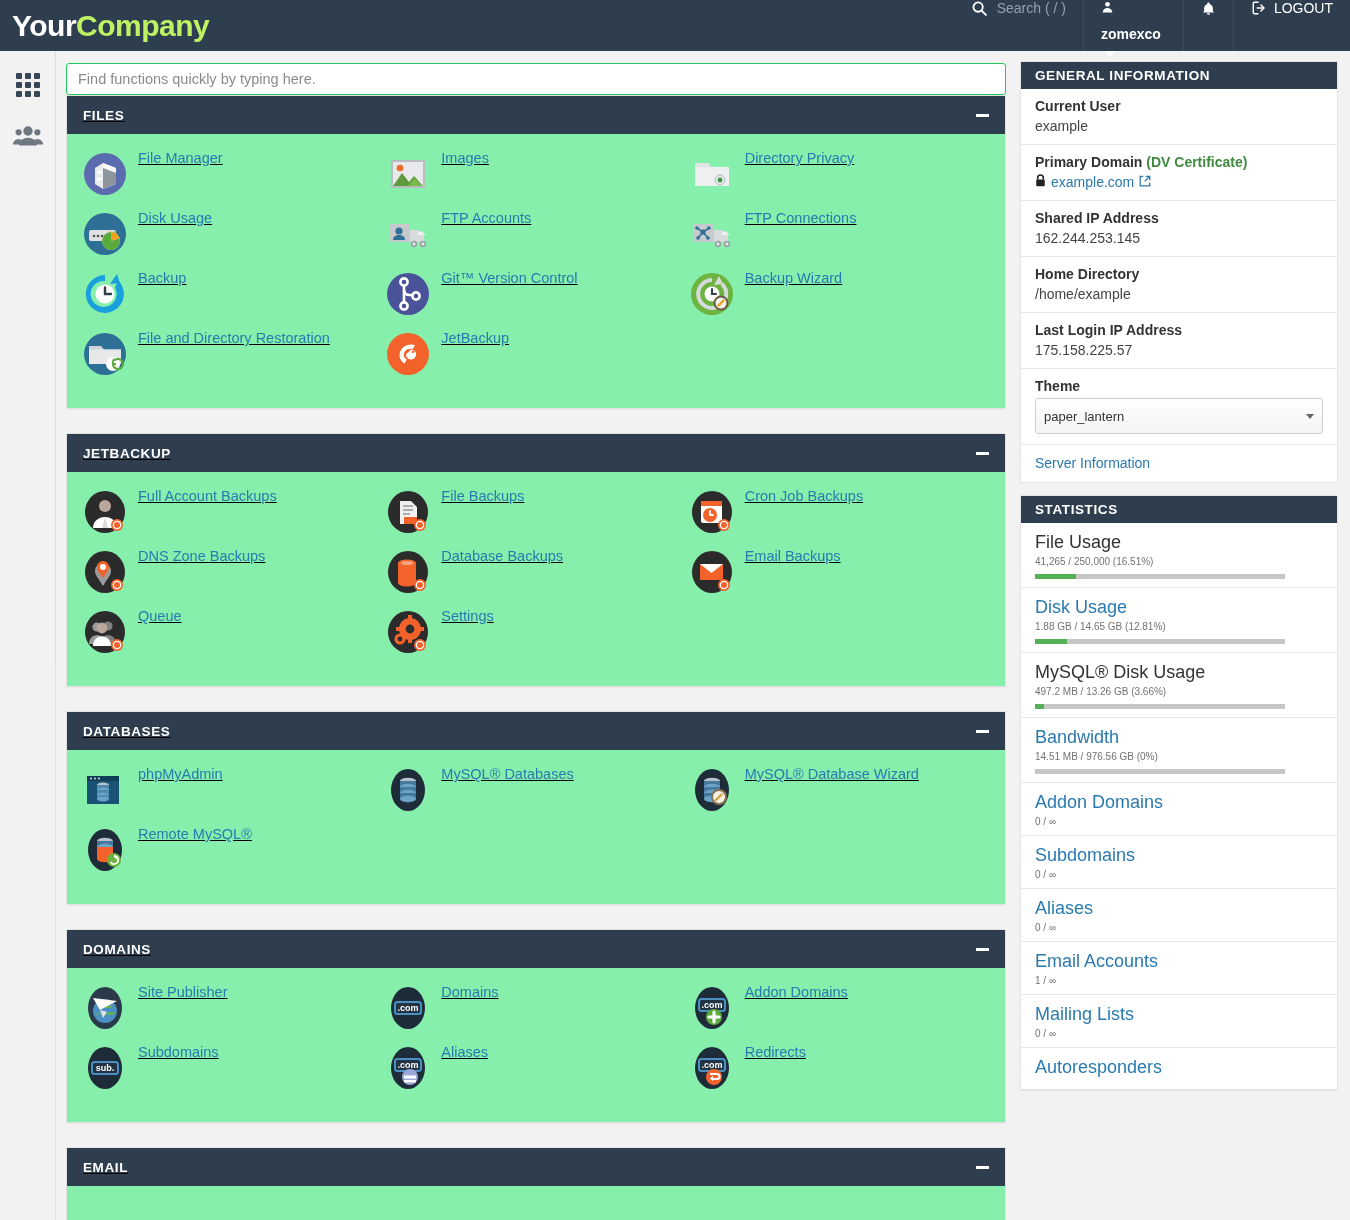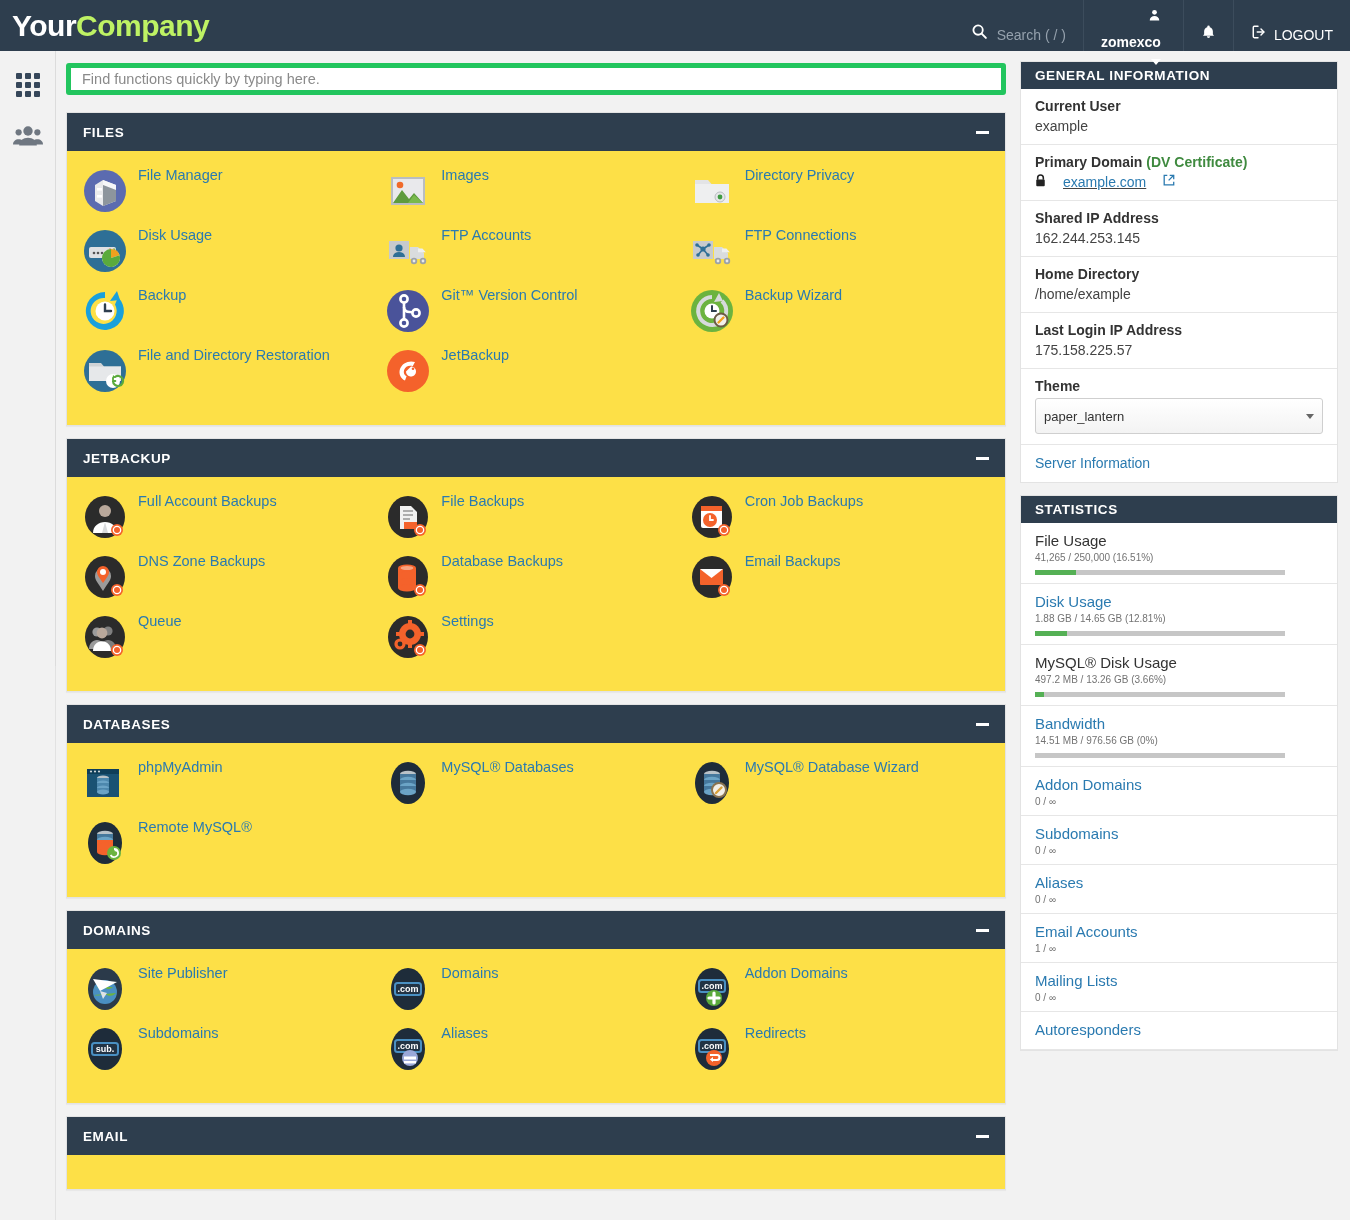--- a/index.html
+++ b/index.html
@@ -15,22 +15,22 @@
     height: 51px; background: #2e3e4e;
     display: flex; align-items: center; justify-content: space-between;
     position: relative; z-index: 40;
   }
   .brand { font-size: 30px; font-weight: bold; padding-left: 12px; letter-spacing: -0.5px; }
   .brand .w1 { color: #ffffff; }
   .brand .w2 { color: #bef264; }
 
   .topright { display: flex; align-items: center; height: 51px; }
   .tr-cell {
-    height: 51px; display: flex; align-items: flex-end; gap: 9px;
-    padding: 8px 17px; color: #cfd6dc; font-size: 13.5px;
+    height: 51px; display: flex; align-items: flex-start; gap: 9px;
+    padding: 0 17px; color: #cfd6dc; font-size: 13.5px;
     border-left: 1px solid #3c4c5c;
   }
   .tr-cell.nb { border-left: none; }
   .tr-cell.user { color: #ffffff; font-weight: bold; font-size: 14px; padding-right: 22px; flex-direction: column;}
   .tr-cell.logout { color: #ffffff; font-size: 14px; gap: 7px; }
   .search-ph { color: #95a1ad; font-size: 14px; }
   .caret-d {
     width: 0; height: 0; border-left: 5px solid transparent;
     border-right: 5px solid transparent; border-top: 6px solid #ffffff;
     margin-left: 4px;
@@ -49,29 +49,29 @@
     background:#dcdcdc;
   }
   .lb-item { height: 52px; display: flex; align-items: center; justify-content: center; }
 
   .center { flex: 1 1 auto; padding: 12px 14px 0 10px; overflow: hidden; }
   .rightcol { width: 330px; flex: 0 0 330px; padding: 10px 12px 0 0; }
 
   
   .findbox {
     width: 100%; height: 32px; background: #ffffff;
-    border: 5px solid #22c55e; border-radius: 3px;
+    border: 1px solid #22c55e; border-radius: 3px;
     display: flex; align-items: center; padding: 0 11px;
-    color: #8a8a8a; font-size: 14.5px; margin-bottom: 17px;
+    color: #8a8a8a; font-size: 14.5px; 
   }
 
   
   .panel {
-    background: #fde047; border: 1px solid #e3e3e3;
-    margin-bottom: 12px; box-shadow: 0 1px 1px rgba(0,0,0,.04);
+    background: #86efac; border: 1px solid #e3e3e3;
+    margin-bottom: 24px; box-shadow: 0 1px 1px rgba(0,0,0,.04); text-decoration: underline;
   }
   .panel-head {
     background: #2e3e4e; color: #ffffff; height: 38px;
     display: flex; align-items: center; justify-content: space-between;
     padding: 0 16px; font-size: 13.5px; font-weight: bold; letter-spacing: .6px;
   }
   .minus { width: 13px; height: 3px; background: #ffffff; display: block; }
   .panel-body { padding: 16px 14px 18px 14px; }
 
   .grid { display: flex; flex-wrap: wrap; }
@@ -89,36 +89,36 @@
   .rp-head {
     background: #2e3e4e; color: #fff; height: 27px; display: flex; align-items: center;
     padding: 0 14px; font-size: 13.5px; font-weight: bold; letter-spacing: .6px;
   }
   .rp-row { padding: 9px 14px 10px 14px; border-bottom: 1px solid #e6e6e6; }
   .rp-row:last-child { border-bottom: none; }
   .rp-k { font-size: 14px; font-weight: bold; color: #333; margin-bottom: 4px; }
   .rp-v { font-size: 14px; color: #444; }
   .rp-dv { color: #3f8a3f; }
   .rp-link { color: #2a7ab0; font-size: 14px; }
-  .dom-line { display: flex; align-items: flex-start; gap: 17px; text-decoration: underline; }
+  .dom-line { display: flex; align-items: center; gap: 5px; }
   .lock { font-size: 13px; color: #222; }
   .extlink { color: #2a7ab0; font-size: 12px; }
 
   .select {
     width: 100%; height: 36px; border: 1px solid #cfcfcf; border-radius: 3px;
     background: linear-gradient(#ffffff,#f3f3f3);
     display: flex; align-items: center; justify-content: space-between;
     padding: 0 8px; font-size: 13px; color: #333; margin-top: 3px;
   }
   .caret-s {
     width: 0; height: 0; border-left: 4px solid transparent;
     border-right: 4px solid transparent; border-top: 5px solid #666;
   }
 
-  .stat-label { font-size: 15px; color: #333; margin-bottom: 3px; }
+  .stat-label { font-size: 18px; color: #333; margin-bottom: 3px; }
   .stat-label.link { color: #2a7ab0; }
   .stat-val { font-size: 10px; color: #737373; margin-bottom: 7px; }
   .bar { height: 5px; background: #c6c6c6; width: 250px; }
   .bar > i { display: block; height: 5px; background: #55b055; }
   .stat-row { padding: 9px 14px 8px 14px; border-bottom: 1px solid #e6e6e6; }
   .stat-row.simple .stat-val { margin-bottom: 0; }
 </style>
 </head>
 <body>
 

